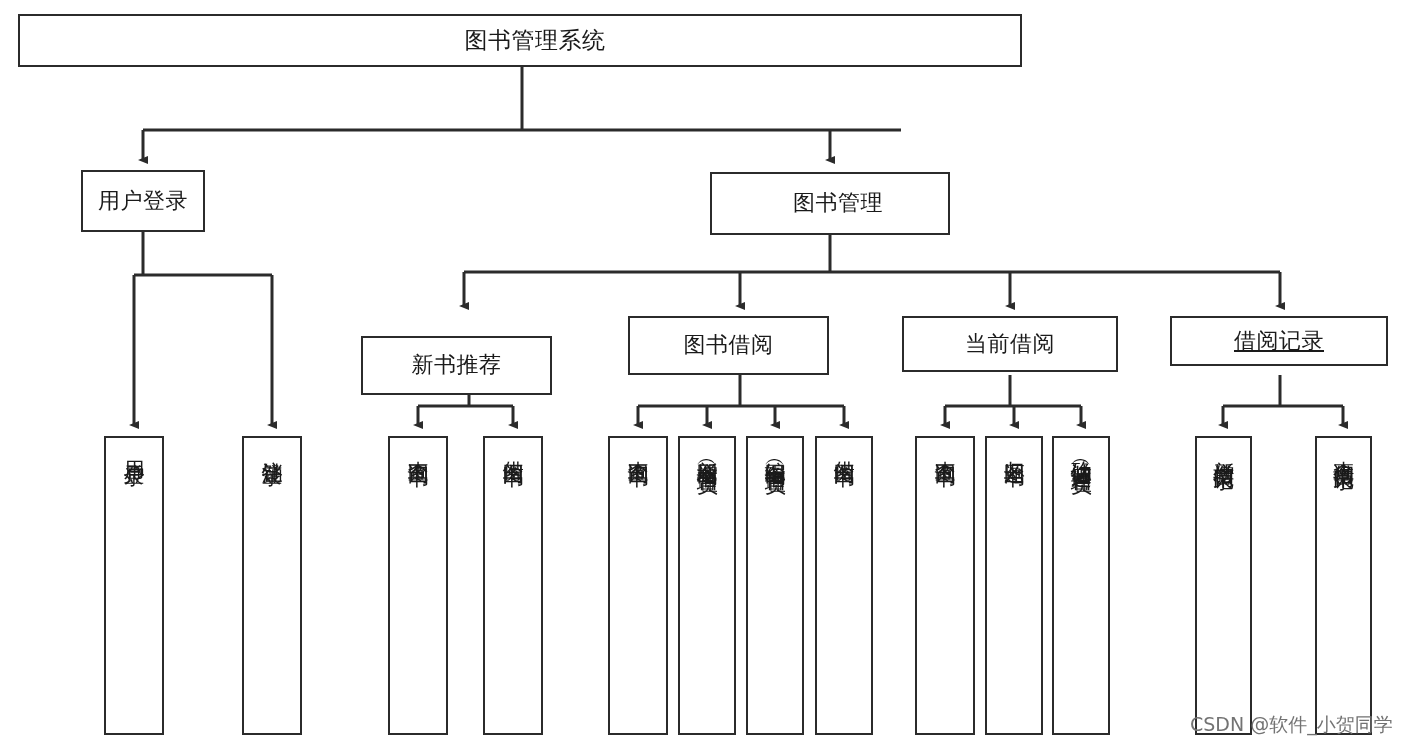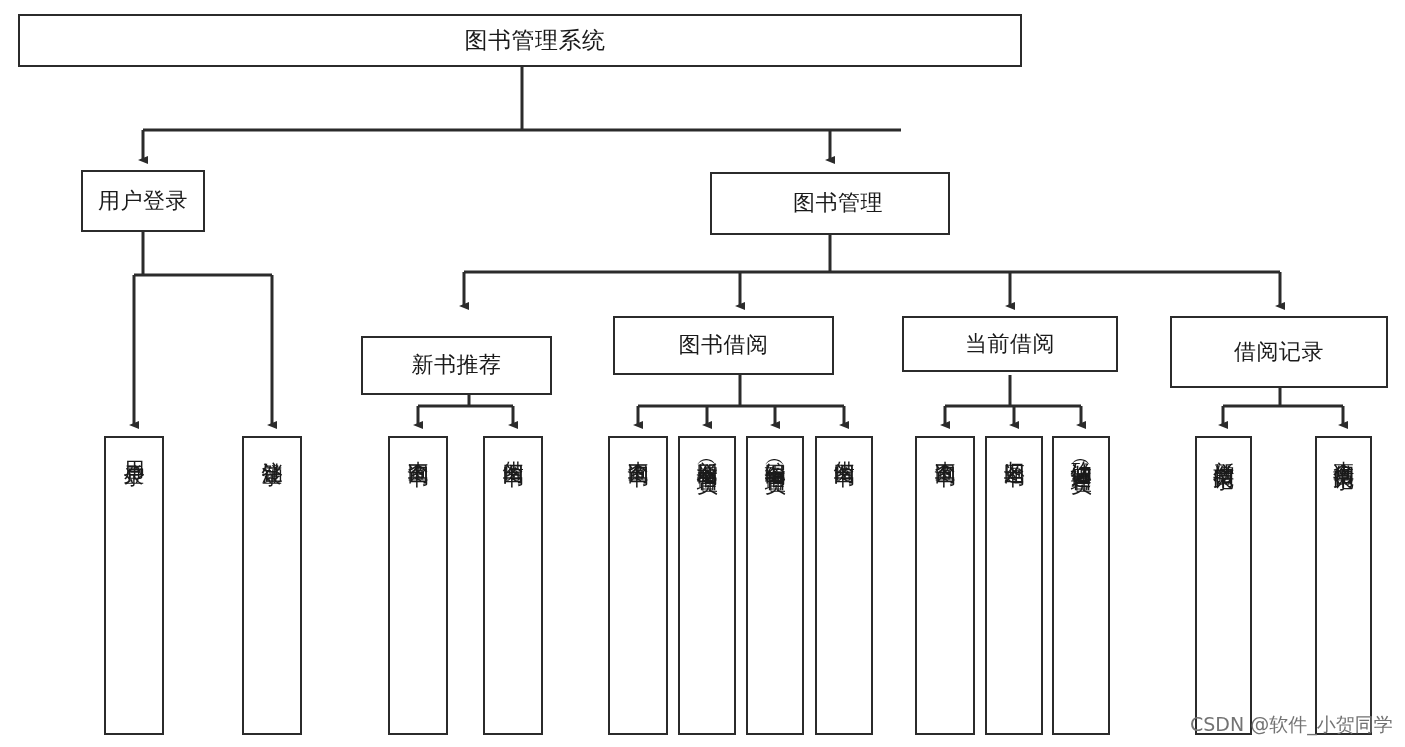--- a/index.html
+++ b/index.html
@@ -136,27 +136,27 @@
   <div class="node horiz" style="left:81px; top:170px; width:124px; height:62px;">
     <span class="label">用户登录</span>
   </div>
   <div class="node horiz" style="left:710px; top:172px; width:240px; height:63px;padding-left:16px;">
     <span class="label">图书管理</span>
   </div>
 
   <div class="node horiz" style="left:361px; top:336px; width:191px; height:59px;">
     <span class="label">新书推荐</span>
   </div>
-  <div class="node horiz" style="left:613px; top:316px; width:221px; height:59px;">
+  <div class="node horiz" style="left:628px; top:316px; width:201px; height:59px;">
     <span class="label">图书借阅</span>
   </div>
   <div class="node horiz" style="left:902px; top:316px; width:216px; height:56px;">
     <span class="label">当前借阅</span>
   </div>
-  <div class="node horiz" style="left:1170px; top:316px; width:218px; height:72px;">
+  <div class="node horiz" style="left:1170px; top:316px; width:218px; height:50px;text-decoration:underline;">
     <span class="label">借阅记录</span>
   </div>
 
   <div class="node vert" style="left:104px; top:436px; width:60px; height:299px;">
     <span class="label">用户登录</span>
   </div>
   <div class="node vert" style="left:242px; top:436px; width:60px; height:299px;">
     <span class="label">注销登录</span>
   </div>
 

